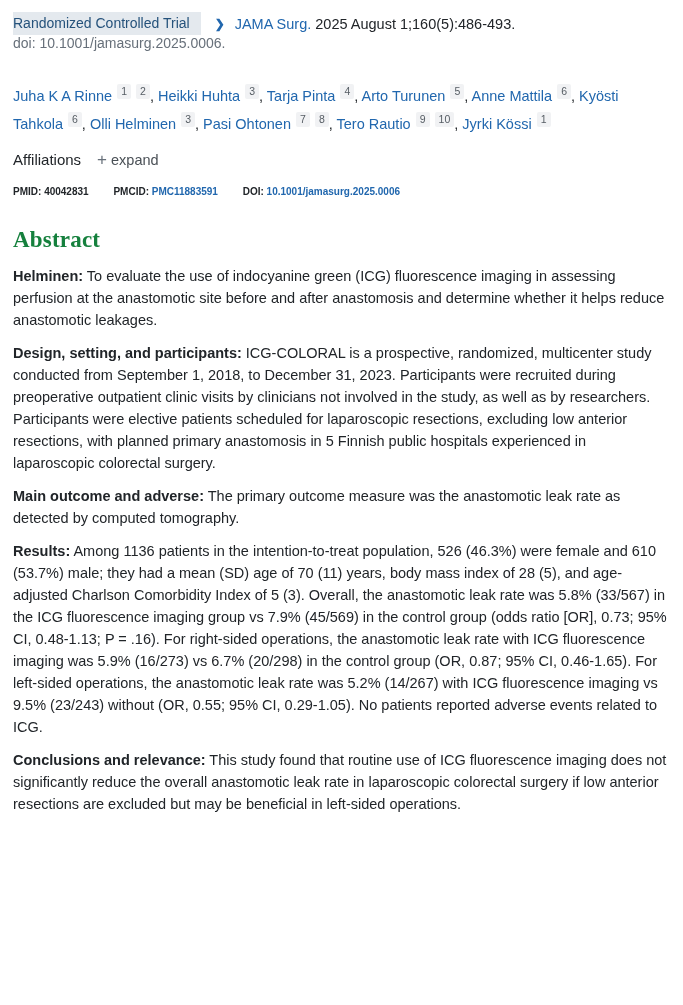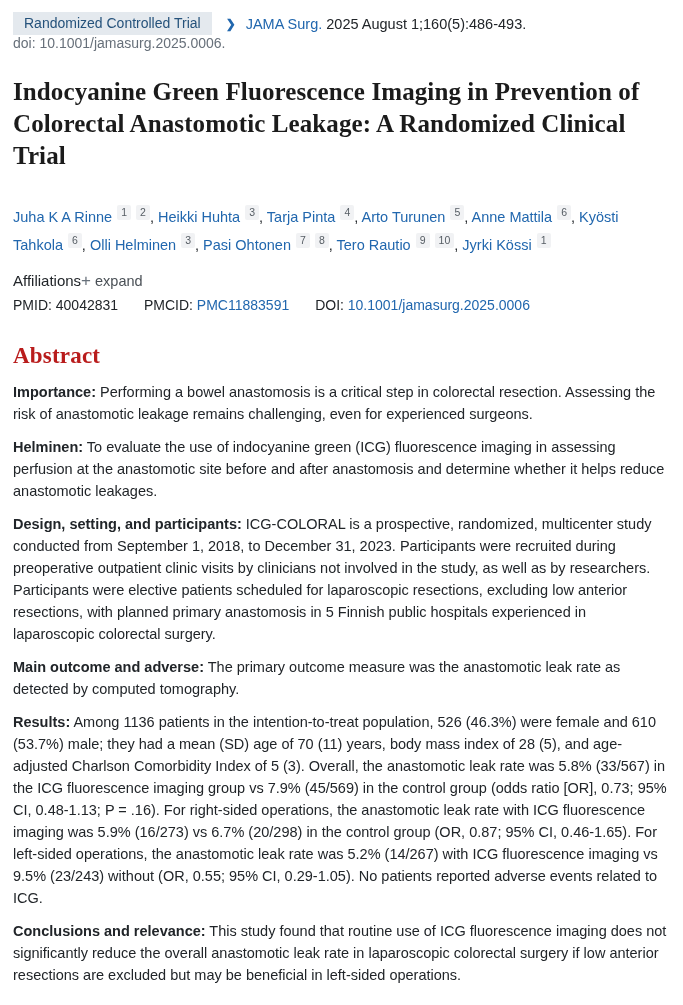--- a/index.html
+++ b/index.html
@@ -19,21 +19,21 @@
     font-family: "Liberation Sans", sans-serif;
     color: var(--text);
   }
   .page { padding: 12px 14px 10px 13px; }
 
   
   .badge-row { display: flex; align-items: center; gap: 10px; font-size: 14.5px; }
   .pub-type-badge {
     background: var(--badge-bg);
     color: var(--badge-text);
-    padding: 3px 11px 4px 11px;
+    padding: 3px 11px 4px 0;
     font-size: 14px;
     white-space: nowrap;
     cursor: pointer;
   }
   .chevron {
     color: var(--link);
     font-size: 12px;
     font-weight: bold;
     margin-left: 4px;
     line-height: 1;
@@ -74,46 +74,46 @@
     vertical-align: 6px;
     line-height: 1;
   }
 
   
   .affil-row {
     margin-top: 13px;
     font-size: 15px;
     display: flex;
     align-items: center;
-    gap: 0;
+    gap: 16px;
   }
   .expand-btn {
     background: none;
     border: none;
     font-family: inherit;
     font-size: 14.5px;
     color: #4a5056;
     display: inline-flex;
     align-items: center;
     gap: 4px;
     cursor: pointer;
   }
   .expand-btn .plus { color: var(--muted); font-size: 17px; font-weight: 400; line-height: 1; }
 
   
-  .ids-row { margin-top: 8px; font-size: 14px; }
+  .ids-row { margin-top: 18px; font-size: 10px; font-weight: bold; }
   .id-item { margin-right: 22px; }
   .id-item a { color: var(--link); text-decoration: none; }
 
   
   h2.abs-heading {
     font-family: "Liberation Serif", "DejaVu Serif", serif;
     font-size: 23px;
     font-weight: 700;
-    color: #b91c1c;
+    color: #15803d;
     margin-top: 30px;
     letter-spacing: 0.2px;
   }
   .abs-body { margin-top: 12px; max-width: 658px; }
   p.abs-para {
     font-size: 14.5px;
     line-height: 22px;
     margin: 0 0 11px 0;
     color: var(--text);
   }
@@ -126,21 +126,20 @@
 
   <header>
     <div class="badge-row">
       <span class="pub-type-badge">Randomized Controlled Trial</span>
       <span class="chevron">❯</span>
       <span class="citation"><a href="#">JAMA Surg.</a><span> 2025 August 1;160(5):486-493.</span></span>
     </div>
 
     <div class="doi-line">doi: 10.1001/jamasurg.2025.0006.</div>
 
-    <h1 class="title">Indocyanine Green Fluorescence Imaging in Prevention of Colorectal Anastomotic Leakage: A Randomized Clinical Trial</h1>
 
     <div class="authors"><span><a href="#" class="author-link">Juha K A Rinne</a>&nbsp;<sup class="aff-sup">1</sup>&nbsp;<sup class="aff-sup">2</sup>, </span><span><a href="#" class="author-link">Heikki Huhta</a>&nbsp;<sup class="aff-sup">3</sup>, </span><span><a href="#" class="author-link">Tarja Pinta</a>&nbsp;<sup class="aff-sup">4</sup>, </span><span><a href="#" class="author-link">Arto Turunen</a>&nbsp;<sup class="aff-sup">5</sup>, </span><span><a href="#" class="author-link">Anne Mattila</a>&nbsp;<sup class="aff-sup">6</sup>, </span><span><a href="#" class="author-link">Kyösti Tahkola</a>&nbsp;<sup class="aff-sup">6</sup>, </span><span><a href="#" class="author-link">Olli Helminen</a>&nbsp;<sup class="aff-sup">3</sup>, </span><span><a href="#" class="author-link">Pasi Ohtonen</a>&nbsp;<sup class="aff-sup">7</sup>&nbsp;<sup class="aff-sup">8</sup>, </span><span><a href="#" class="author-link">Tero Rautio</a>&nbsp;<sup class="aff-sup">9</sup>&nbsp;<sup class="aff-sup">10</sup>, </span><span><a href="#" class="author-link">Jyrki Kössi</a>&nbsp;<sup class="aff-sup">1</sup></span></div>
 
     <div class="affil-row">
       <span>Affiliations</span>
       <button class="expand-btn">
         <span class="plus">+</span>
         <span>expand</span>
       </button>
     </div>
@@ -157,21 +156,20 @@
       <span class="id-item">
         <span>DOI:</span>
         <a href="#">10.1001/jamasurg.2025.0006</a>
       </span>
     </div>
   </header>
 
   <section>
     <h2 class="abs-heading">Abstract</h2>
     <div class="abs-body">
-        <p class="abs-para"><b>Importance:</b> Performing a bowel anastomosis is a critical step in colorectal resection. Assessing the risk of anastomotic leakage remains challenging, even for experienced surgeons.</p>
         <p class="abs-para"><b>Helminen:</b> To evaluate the use of indocyanine green (ICG) fluorescence imaging in assessing perfusion at the anastomotic site before and after anastomosis and determine whether it helps reduce anastomotic leakages.</p>
         <p class="abs-para"><b>Design, setting, and participants:</b> ICG-COLORAL is a prospective, randomized, multicenter study conducted from September 1, 2018, to December 31, 2023. Participants were recruited during preoperative outpatient clinic visits by clinicians not involved in the study, as well as by researchers. Participants were elective patients scheduled for laparoscopic resections, excluding low anterior resections, with planned primary anastomosis in 5 Finnish public hospitals experienced in laparoscopic colorectal surgery.</p>
         <p class="abs-para"><b>Main outcome and adverse:</b> The primary outcome measure was the anastomotic leak rate as detected by computed tomography.</p>
         <p class="abs-para"><b>Results:</b> Among 1136 patients in the intention-to-treat population, 526 (46.3%) were female and 610 (53.7%) male; they had a mean (SD) age of 70 (11) years, body mass index of 28 (5), and age-adjusted Charlson Comorbidity Index of 5 (3). Overall, the anastomotic leak rate was 5.8% (33/567) in the ICG fluorescence imaging group vs 7.9% (45/569) in the control group (odds ratio [OR], 0.73; 95% CI, 0.48-1.13; P = .16). For right-sided operations, the anastomotic leak rate with ICG fluorescence imaging was 5.9% (16/273) vs 6.7% (20/298) in the control group (OR, 0.87; 95% CI, 0.46-1.65). For left-sided operations, the anastomotic leak rate was 5.2% (14/267) with ICG fluorescence imaging vs 9.5% (23/243) without (OR, 0.55; 95% CI, 0.29-1.05). No patients reported adverse events related to ICG.</p>
         <p class="abs-para"><b>Conclusions and relevance:</b> This study found that routine use of ICG fluorescence imaging does not significantly reduce the overall anastomotic leak rate in laparoscopic colorectal surgery if low anterior resections are excluded but may be beneficial in left-sided operations.</p>
       </div>
   </section>
 
 </div>
 

